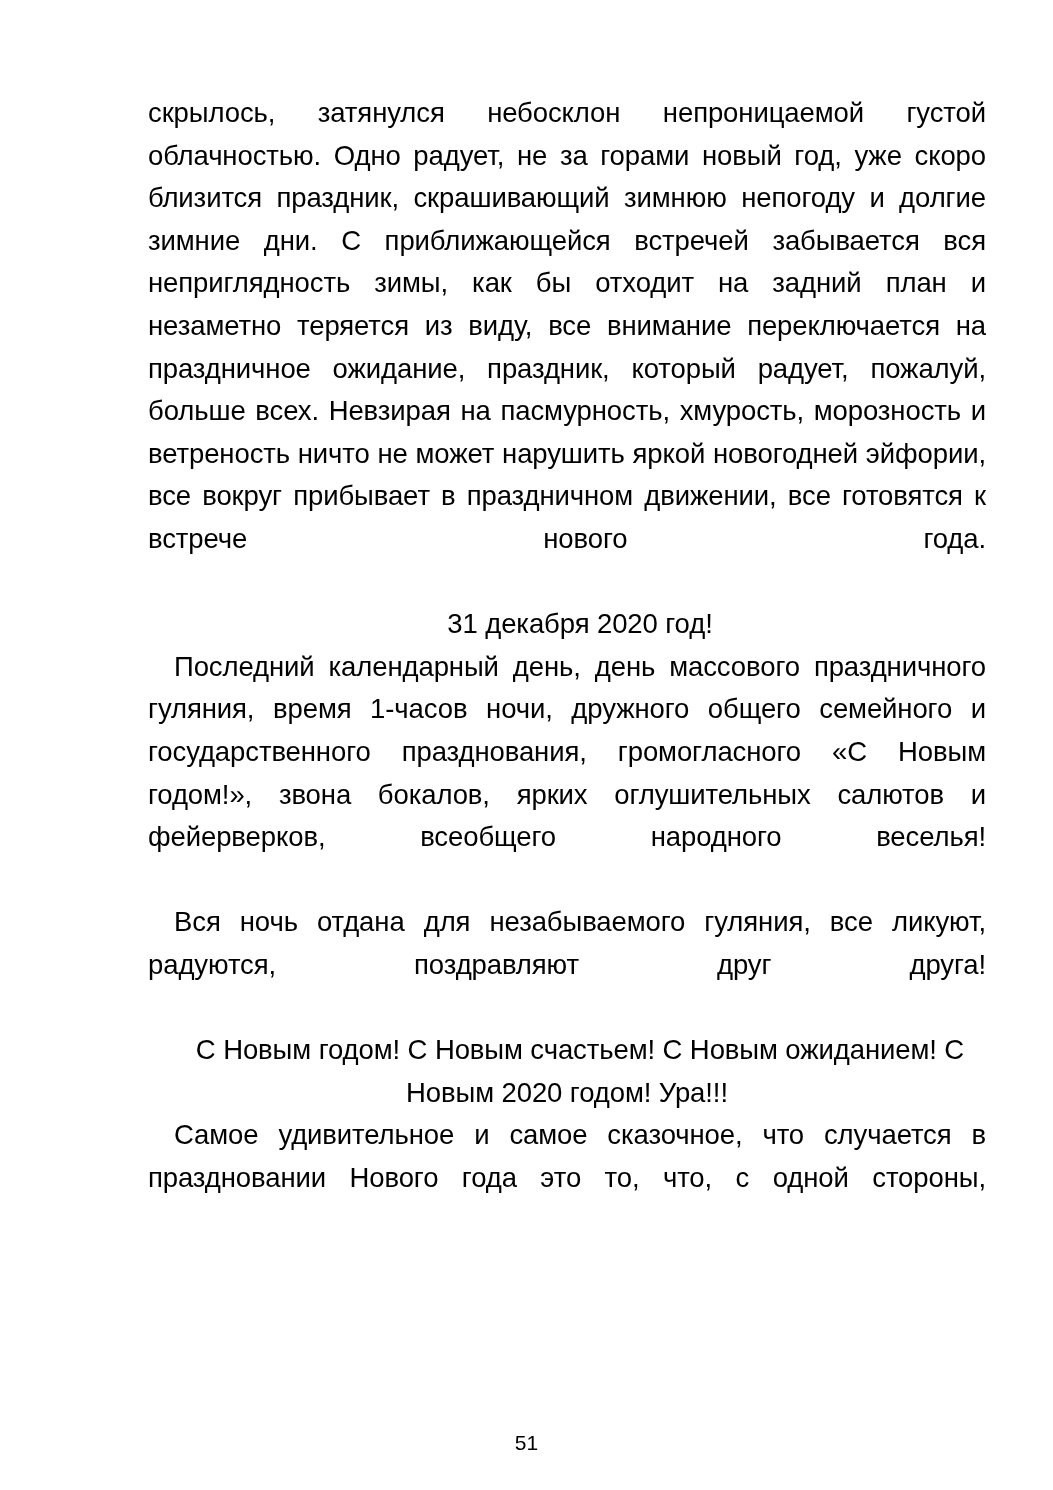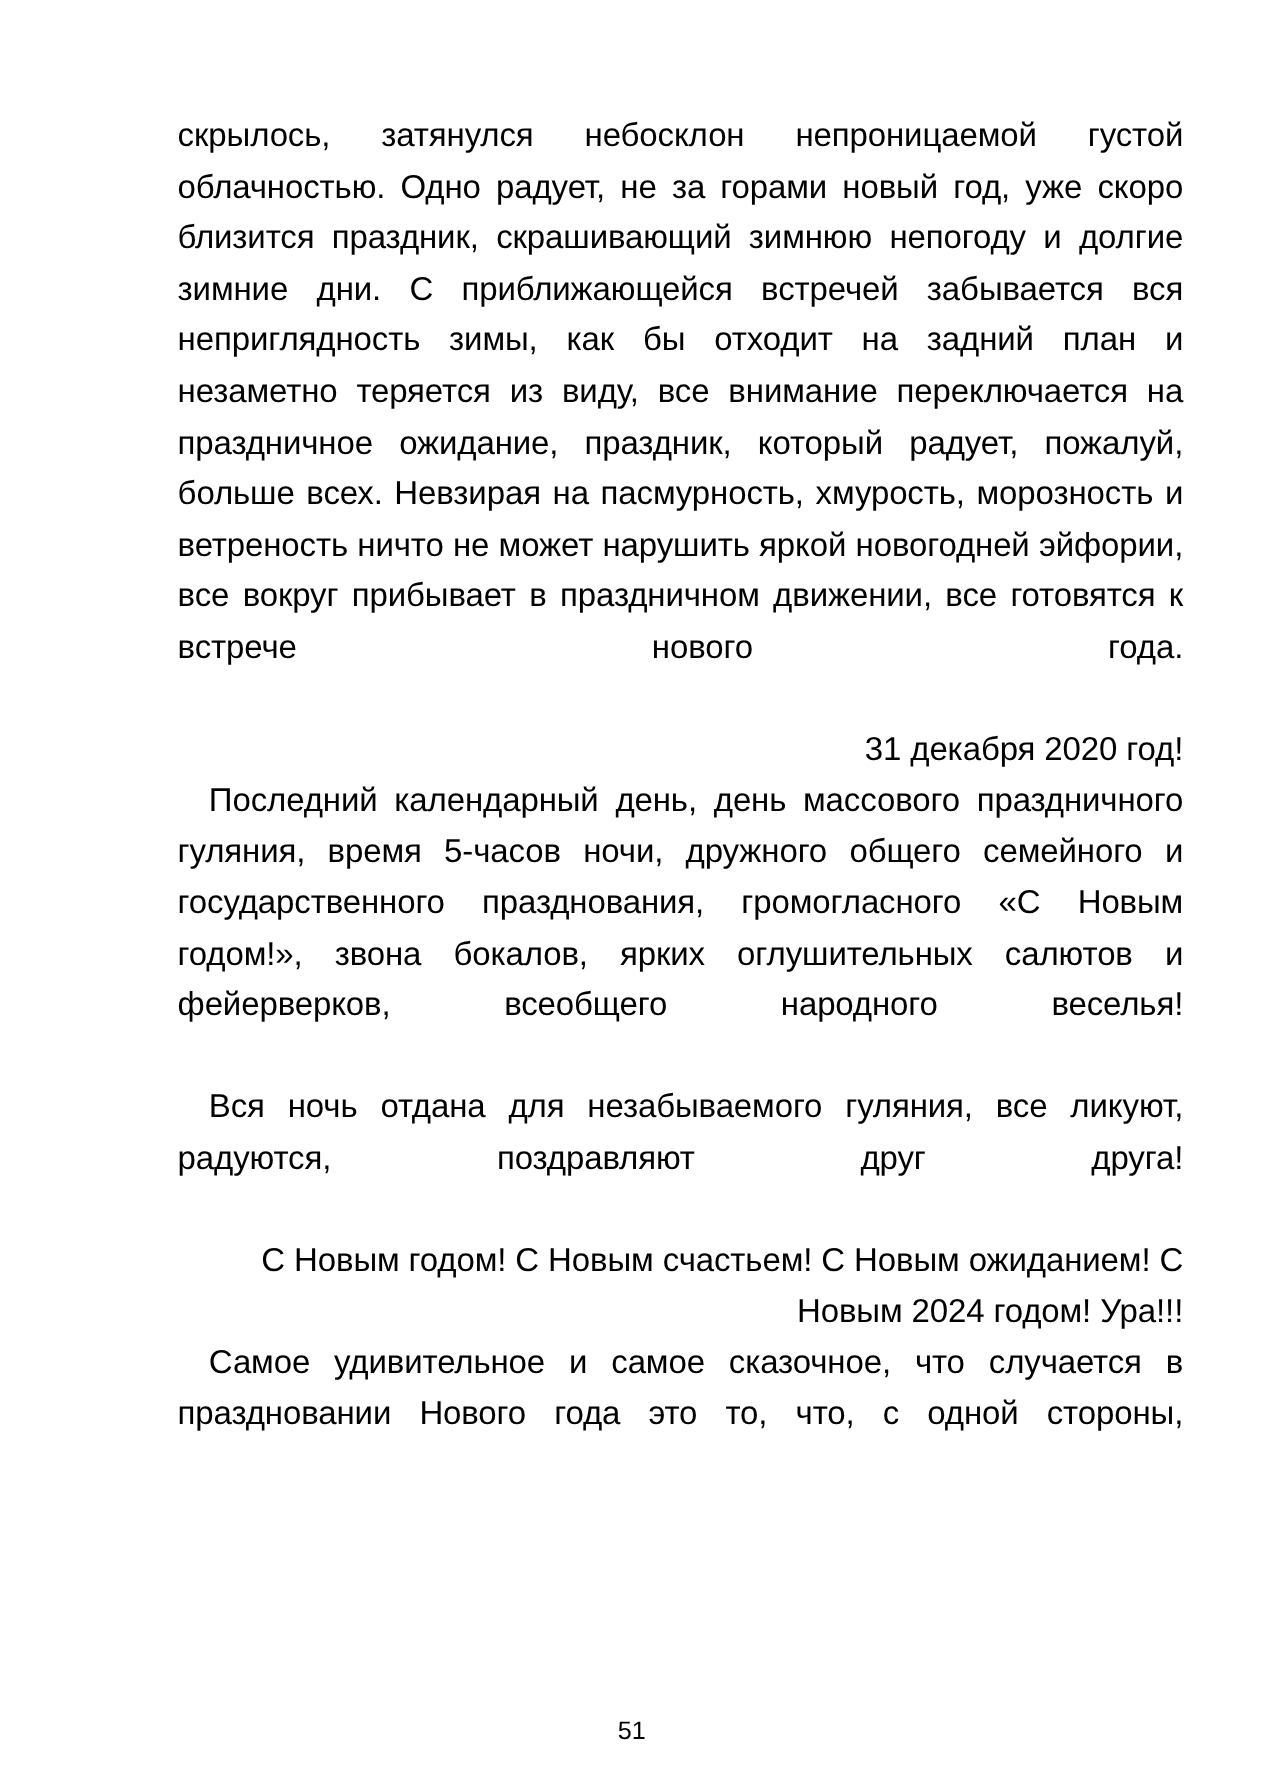--- a/index.html
+++ b/index.html
@@ -40,21 +40,21 @@
     display: inline-block;
     width: 100%;
   }
   .para.indent {
     text-indent: 26px;
   }
   .para.cont {
     text-indent: 0;
   }
   .para.plain {
-    text-align: right;
+    text-align: center;
   }
   .para.plain::after {
     content: none;
   }
   .pagenum {
     position: absolute;
     left: 0;
     right: 0;
     top: 1431px;
     text-align: center;
@@ -68,25 +68,25 @@
 
 <div class="page">
 
   <div class="textblock">
 
     <p class="para cont">скрылось, затянулся небосклон непроницаемой густой облачностью. Одно радует, не за горами новый год, уже скоро близится праздник, скрашивающий зимнюю непогоду и долгие зимние дни. С приближающейся встречей забывается вся неприглядность зимы, как бы отходит на задний план и незаметно теряется из виду, все внимание переключается на праздничное ожидание, праздник, который радует, пожалуй, больше всех. Невзирая на пасмурность, хмурость, морозность и ветреность ничто не может нарушить яркой новогодней эйфории, все вокруг прибывает в праздничном движении, все готовятся к встрече нового года.</p>
 
 
     <p class="para indent plain">31 декабря 2020 год!</p>
 
-    <p class="para indent">Последний календарный день, день массового праздничного гуляния, время 5-часов ночи, дружного общего семейного и государственного празднования, громогласного «С Новым годом!», звона бокалов, ярких оглушительных салютов и фейерверков, всеобщего народного веселья!</p>
+    <p class="para indent">Последний календарный день, день массового праздничного гуляния, время 1-часов ночи, дружного общего семейного и государственного празднования, громогласного «С Новым годом!», звона бокалов, ярких оглушительных салютов и фейерверков, всеобщего народного веселья!</p>
 
     <p class="para indent">Вся ночь отдана для незабываемого гуляния, все ликуют, радуются, поздравляют друг друга!</p>
 
-    <p class="para indent plain">С Новым годом! С Новым счастьем! С Новым ожиданием! С Новым 2024 годом! Ура!!!</p>
+    <p class="para indent plain">С Новым годом! С Новым счастьем! С Новым ожиданием! С Новым 2020 годом! Ура!!!</p>
 
     <p class="para indent">Самое удивительное и самое сказочное, что случается в праздновании Нового года это то, что, с одной стороны,</p>
 
   </div>
 
   <div class="pagenum">51</div>
 
 </div>
 
 </body></html>

